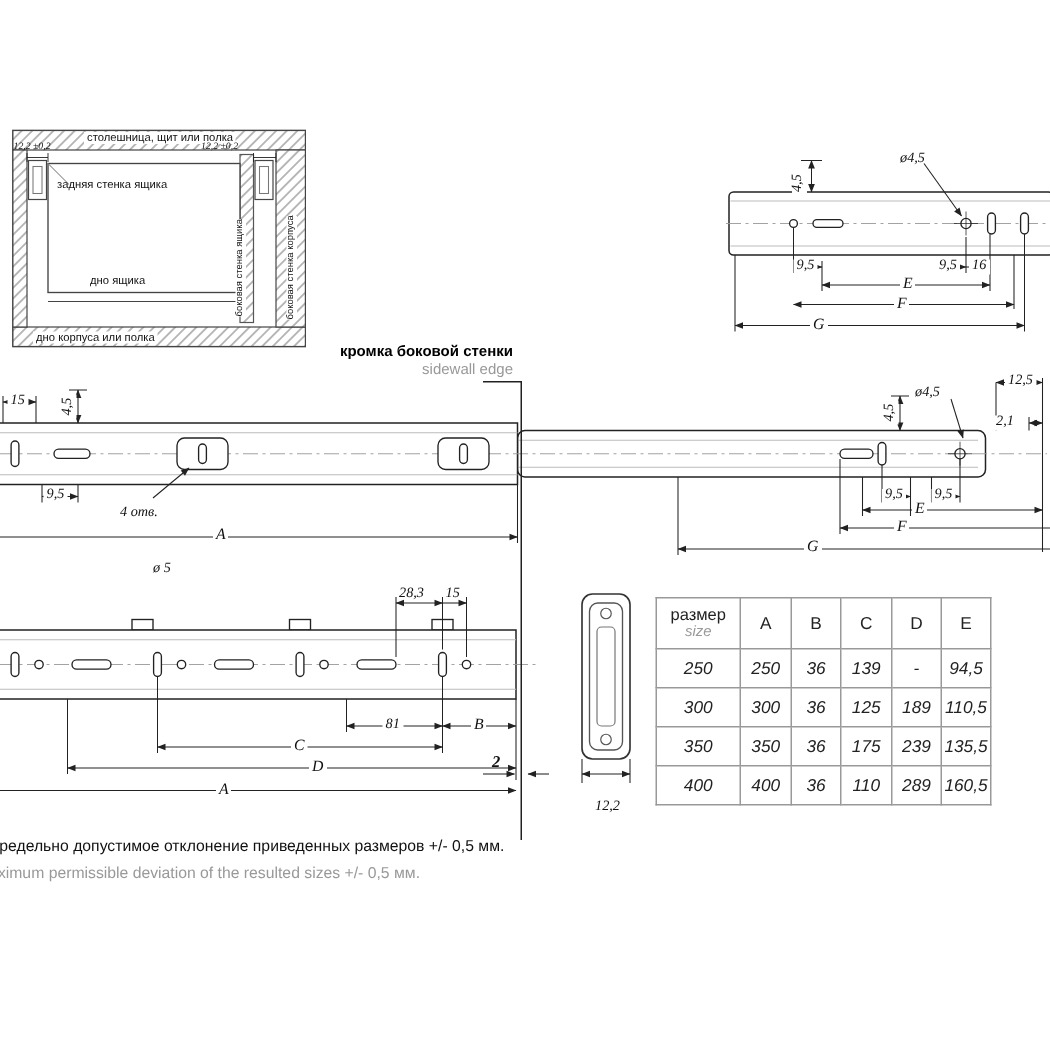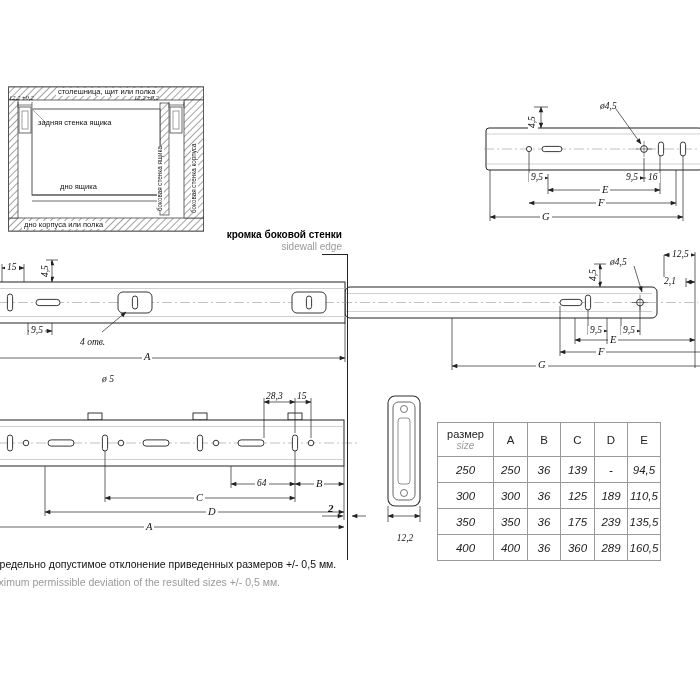--- a/index.html
+++ b/index.html
@@ -23,21 +23,21 @@
   .edge-label { position:absolute; left:178px; top:229px; width:164px; text-align:right; }
   .edge-ru { font:bold 10px/1.2 "Liberation Sans",sans-serif; color:#000; }
   .edge-en { font:10px/1.2 "Liberation Sans",sans-serif; color:#999; }
   .edge-tick { position:absolute; left:322px; top:254px; width:26px; height:1px; background:#222; }
   .vline { position:absolute; left:347px; top:254px; width:1px; height:306px; background:#222; }
 
   .note { position:absolute; white-space:nowrap; font-size:10.5px; }
   .note-ru { left:-8px; top:558px; color:#111; }
   .note-en { left:-16px; top:576px; color:#999; }
 
-  table.size { position:absolute; left:437px; top:398px; border-collapse:collapse; table-layout:fixed; background:#fff;margin-top:24px; }
+  table.size { position:absolute; left:437px; top:398px; border-collapse:collapse; table-layout:fixed; background:#fff; }
   table.size th, table.size td { border:1px solid #999; text-align:center; vertical-align:middle;
         font-size:11.5px; color:#222; background:#fff; font-weight:normal; }
   table.size th { height:34px; }
   table.size td { height:26px;font-style:italic; }
   .h-ru { display:block; font-size:11px; color:#222; }
   .h-en { display:block; font-size:10px; font-style:italic; color:#999; }
 </style>
 </head>
 <body>
 
@@ -262,21 +262,21 @@
         <line x1="105" y1="110" x2="295" y2="110" marker-start="url(#ar)" marker-end="url(#ar)"></line>
         <line x1="45" y1="78" x2="45" y2="128"></line>
         <line x1="45" y1="124" x2="344" y2="124" marker-start="url(#ar)" marker-end="url(#ar)"></line>
         <line x1="0" y1="139" x2="344" y2="139" marker-end="url(#ar)"></line>
         <line x1="322" y1="128" x2="343" y2="128" marker-end="url(#ar)"></line>
         <line x1="352" y1="128" x2="366" y2="128" marker-start="url(#ar)"></line>
       </g>
     </svg>
     <span class="dim" style="left:266px; top:4px;">28,3</span>
     <span class="dim" style="left:297px; top:4px;">15</span>
-    <span class="dim bg" style="left:255px; top:91px;">64</span>
+    <span class="dim bg" style="left:255px; top:91px;">81</span>
     <span class="dim bg big" style="left:314px; top:91px;">B</span>
     <span class="dim bg big" style="left:194px; top:105px;">C</span>
     <span class="dim bg big" style="left:206px; top:119px;">D</span>
     <span class="dim bg big" style="left:144px; top:134px;">A</span>
     <span class="dim bold2" style="left:328px; top:115px;">2</span>
   </div>
 
   <div class="region" style="left:376px; top:392px; width:58px; height:142px;">
     <svg viewBox="0 0 58 142" width="58" height="142">
       <rect x="12" y="4" width="32" height="110" rx="7" fill="#fff" stroke="#333" stroke-width="1.1"></rect>
@@ -337,21 +337,21 @@
           <td>350</td>
           <td>36</td>
           <td>175</td>
           <td>239</td>
           <td>135,5</td>
         </tr>
         <tr>
           <td>400</td>
           <td>400</td>
           <td>36</td>
-          <td>360</td>
+          <td>110</td>
           <td>289</td>
           <td>160,5</td>
         </tr>
       </tbody>
   </table>
 
   <div class="edge-tick"></div>
   <div class="vline"></div>
 
   <div class="note note-ru">Предельно допустимое отклонение приведенных размеров +/- 0,5 мм.</div>

